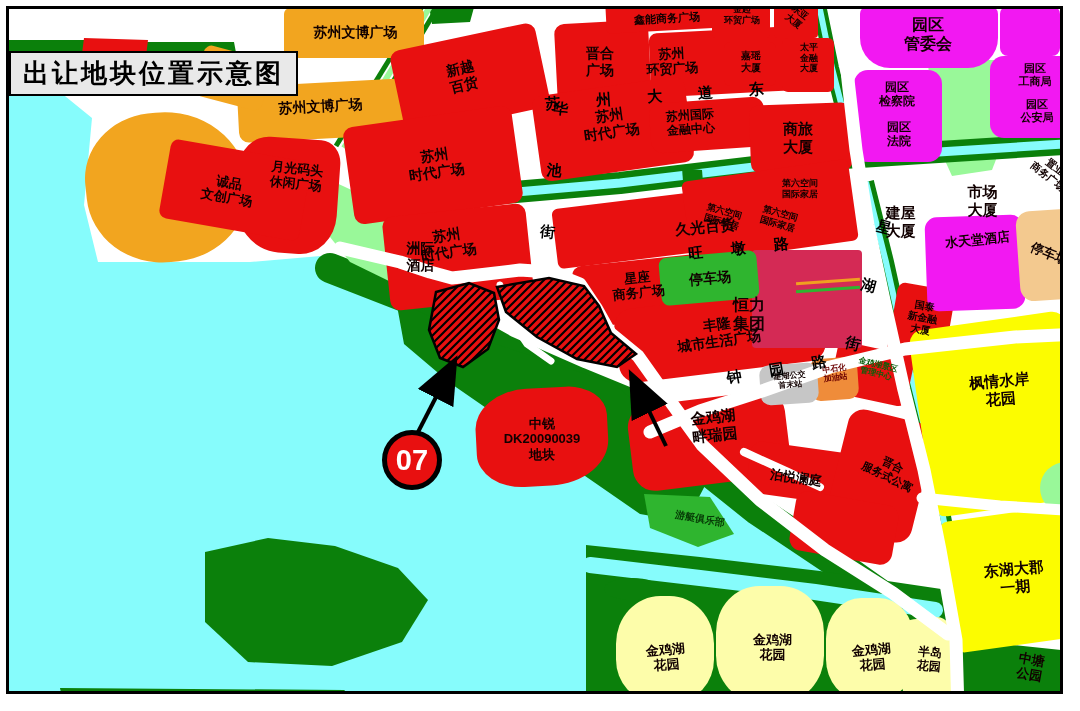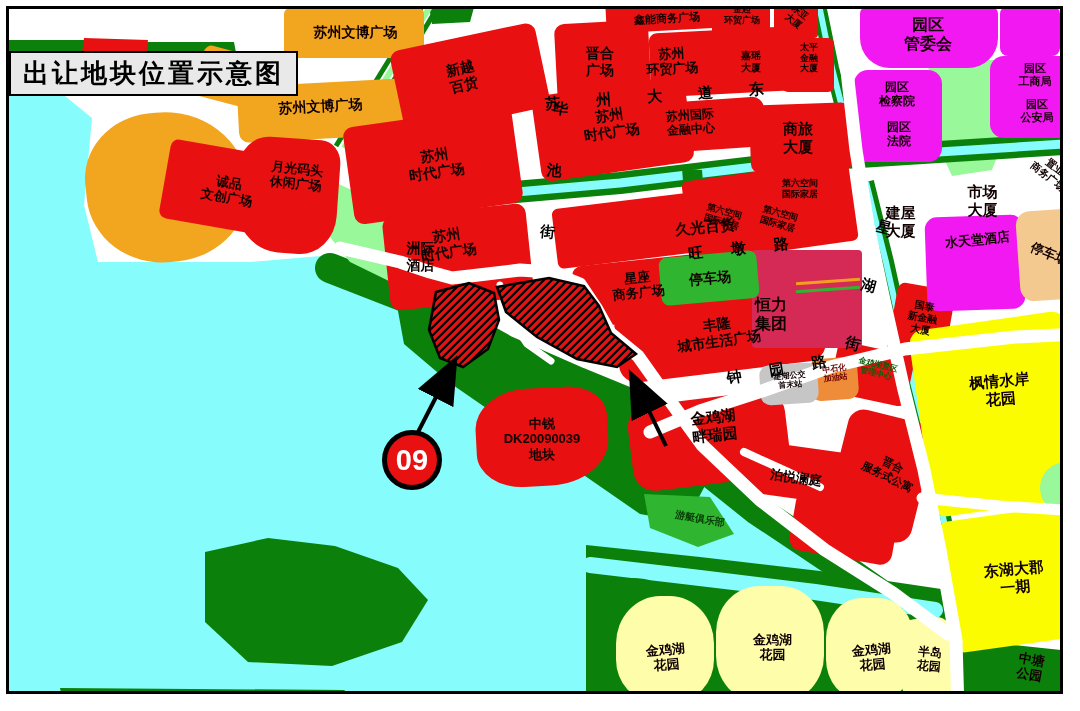--- a/index.html
+++ b/index.html
@@ -162,21 +162,21 @@
   <span class="lbl" style="left:758px;top:120px;width:80px;font-size:15px;">商旅
 大厦</span>
   <span class="lbl" style="left:640px;top:218px;width:130px;font-size:15px;transform:rotate(-6deg);">久光百货</span>
   <span class="lbl" style="left:388px;top:240px;width:65px;font-size:14px;">洲际
 酒店</span>
   <span class="lbl" style="left:588px;top:270px;width:100px;font-size:13px;transform:rotate(-6deg);">星座
 商务广场</span>
   <span class="lbl" style="left:638px;top:316px;width:160px;font-size:14px;transform:rotate(-8deg);">丰隆
 城市生活广场</span>
   <span class="lbl" style="left:670px;top:270px;width:80px;font-size:14px;transform:rotate(-5deg);">停车场</span>
-  <span class="lbl" style="left:736px;top:296px;width:70px;font-size:16px;">恒力
+  <span class="lbl" style="left:714px;top:296px;width:70px;font-size:16px;">恒力
 集团</span>
   <span class="lbl" style="left:760px;top:178px;width:80px;font-size:9px;">第六空间
 国际家居</span>
   <span class="lbl" style="left:684px;top:206px;width:78px;font-size:9px;transform:rotate(16deg);">第六空间
 国际家居</span>
   <span class="lbl" style="left:740px;top:208px;width:78px;font-size:9px;transform:rotate(16deg);">第六空间
 国际家居</span>
   <span class="lbl" style="left:716px;top:4px;width:52px;font-size:9px;">金起
 环贸广场</span>
   <span class="lbl" style="left:777px;top:6px;width:40px;font-size:9px;transform:rotate(38deg);">东亚
@@ -236,21 +236,21 @@
   <span class="lbl" style="left:489px;top:416px;width:106px;font-size:13px;">中锐
 DK20090039
 地块</span>
 
   <span class="rn" style="left:545px;top:86px;letter-spacing:36px;transform:rotate(-4deg);">苏州大道东</span>
   <span class="rn v" style="left:543px;top:88px;letter-spacing:62px;transform:rotate(6deg);">华池街</span>
   <span class="rn" style="left:688px;top:238px;letter-spacing:28px;transform:rotate(-6deg);">旺墩路</span>
   <span class="rn v" style="left:856px;top:205px;letter-spacing:60px;transform:rotate(15deg);">星湖街</span>
   <span class="rn" style="left:726px;top:358px;letter-spacing:28px;transform:rotate(-10deg);">钟园路</span>
 
-  <div class="badge" style="left:382px;top:430px;">09</div>
+  <div class="badge" style="left:382px;top:430px;">07</div>
 
   <div class="mask" style="left:0;top:0;width:1080px;height:7px;"></div>
   <div class="mask" style="left:0;top:692px;width:1080px;height:19px;"></div>
   <div class="mask" style="left:0;top:0;width:7px;height:711px;"></div>
   <div class="mask" style="left:1060px;top:0;width:20px;height:711px;"></div>
   <div id="frame"></div>
   <div id="title">出让地块位置示意图</div>
 </div>
 
 </body></html>

